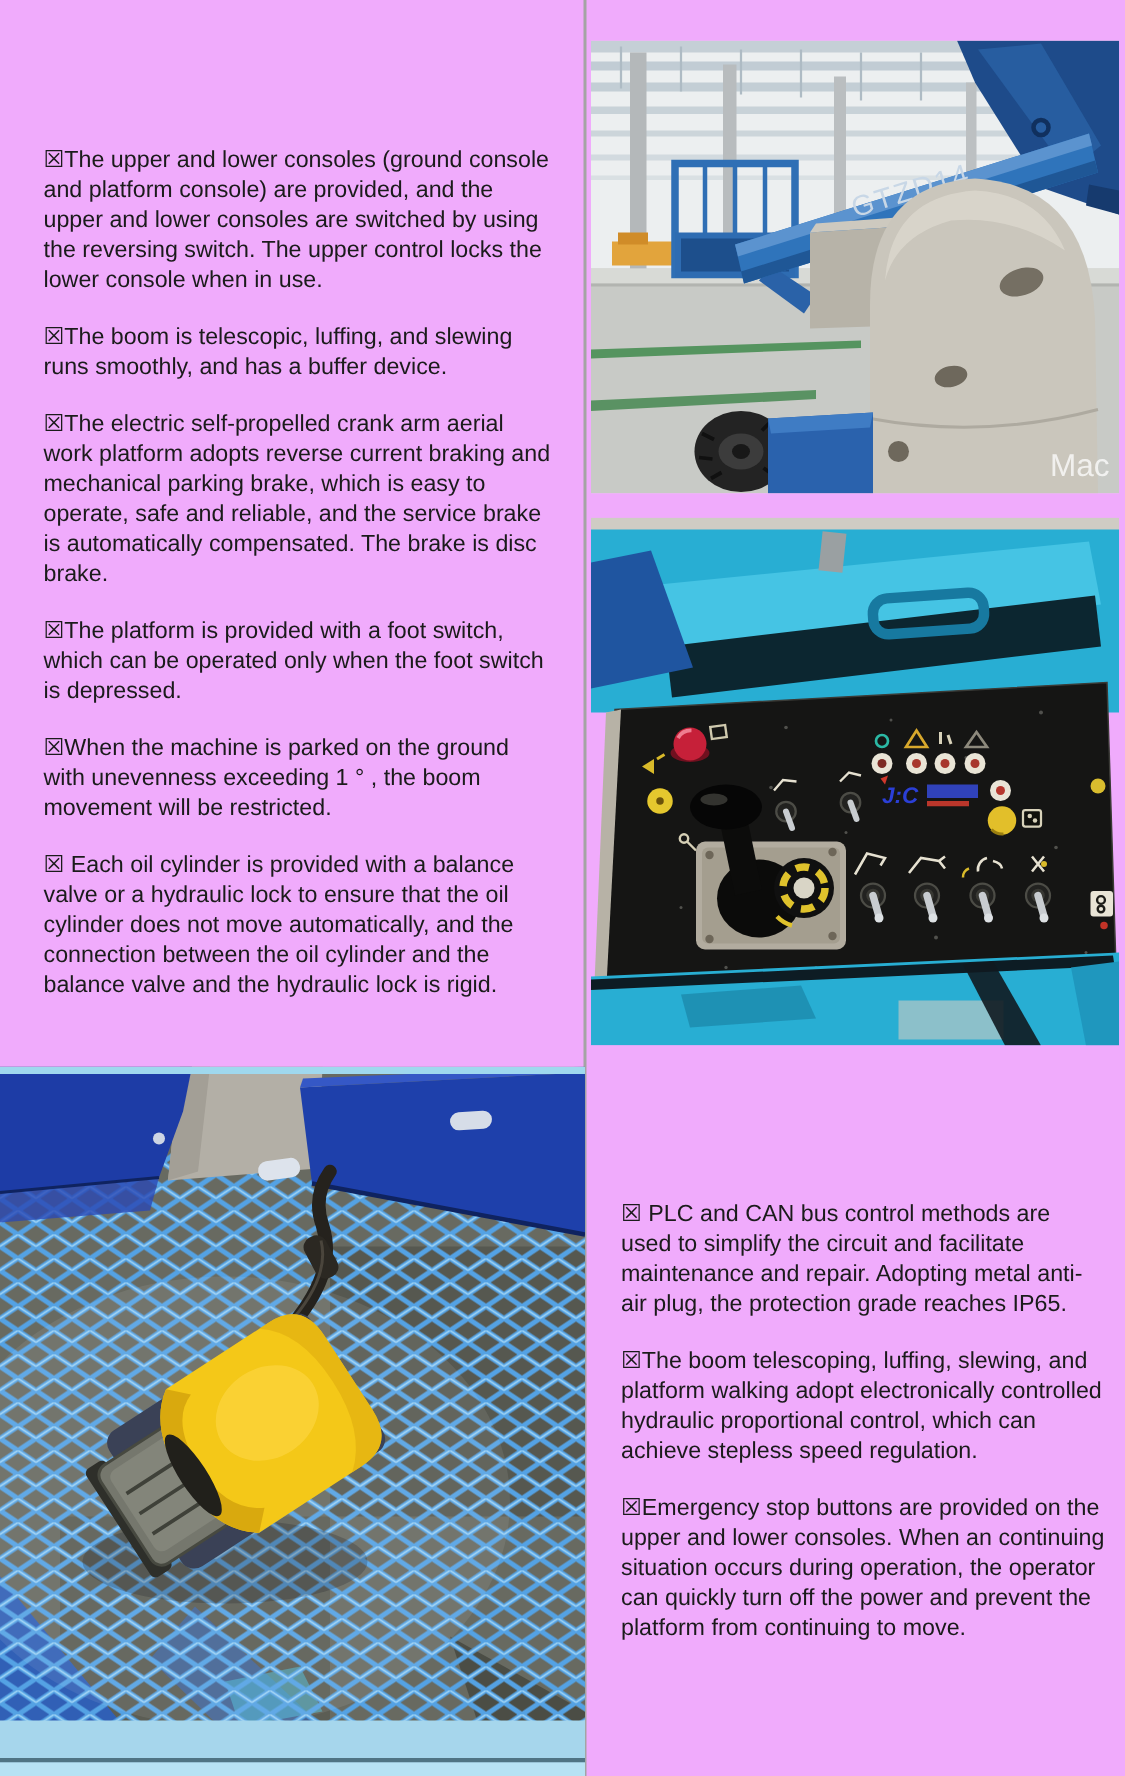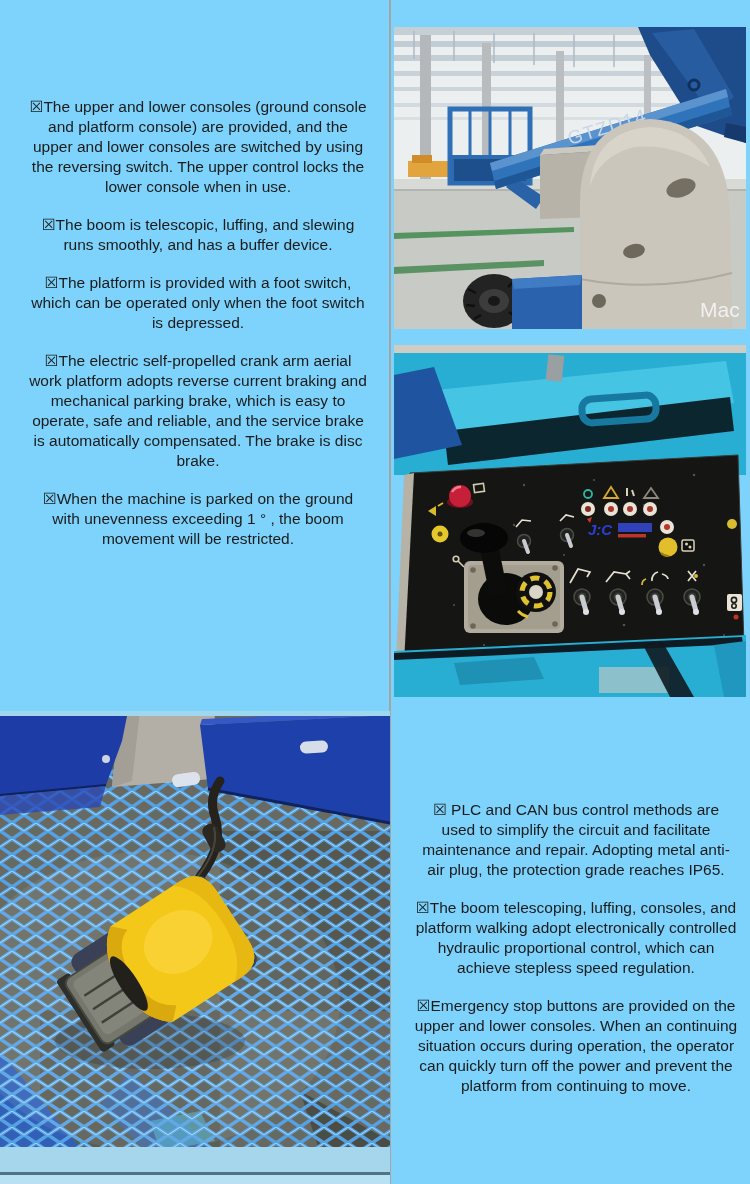--- a/index.html
+++ b/index.html
@@ -1,40 +1,41 @@
 <!DOCTYPE html>
 <html><head>
 <meta charset="utf-8">
 <style>
   html,body{margin:0;padding:0;background:#fff;}
-  .page{position:relative;width:750px;height:1184px;background:#7dd3fc;overflow:hidden;
-        font-family:"Liberation Sans",sans-serif;text-align:center;}
+  .page{position:relative;width:750px;height:1184px;background:#f0abfc;overflow:hidden;
+        font-family:"Liberation Sans",sans-serif;}
   .divider{position:absolute;left:389px;top:0;width:2px;height:1184px;background:#a4a4a4;}
   .text-col p{margin:0 0 18px 0;font-size:15.5px;line-height:20px;color:#1b1b1b;}
   .left-text{position:absolute;left:29px;top:97px;width:338px;}
   .right-text{position:absolute;left:414px;top:800px;width:324px;}
   figure{margin:0;position:absolute;overflow:hidden;}
   .photo-machine{left:394px;top:27px;width:352px;height:302px;}
   .photo-panel{left:394px;top:345px;width:352px;height:352px;}
   .photo-foot{left:0px;top:711px;width:390px;height:473px;}
   svg{display:block;}
 </style>
 </head>
 <body>
 
 <div class="page">
 
   <div class="divider"></div>
 
   <section class="text-col left-text">
     <p>☒The upper and lower consoles (ground console and platform console) are provided, and the upper and lower consoles are switched by using the reversing switch. The upper control locks the lower console when in use.</p>
     <p>☒The boom is telescopic, luffing, and slewing runs smoothly, and has a buffer device.</p>
+    <p>☒The electric self-propelled crank arm aerial work platform adopts reverse current braking and mechanical parking brake, which is easy to operate, safe and reliable, and the service brake is automatically compensated. The brake is disc brake.</p>
     <p>☒The platform is provided with a foot switch, which can be operated only when the foot switch is depressed.</p>
-    <p>☒The electric self-propelled crank arm aerial work platform adopts reverse current braking and mechanical parking brake, which is easy to operate, safe and reliable, and the service brake is automatically compensated. The brake is disc brake.</p>
     <p>☒When the machine is parked on the ground with unevenness exceeding 1 ° , the boom movement will be restricted.</p>
+    <p>☒ Each oil cylinder is provided with a balance valve or a hydraulic lock to ensure that the oil cylinder does not move automatically, and the connection between the oil cylinder and the balance valve and the hydraulic lock is rigid.</p>
   </section>
 
   <figure class="photo-machine">
     <svg viewBox="0 0 352 302" width="352" height="302">
       <g>
         <rect width="352" height="302" fill="#eceff0"></rect>
         <rect width="352" height="8" fill="#c5cfd6"></rect>
         <rect y="14" width="352" height="6" fill="#bcc8d0" opacity="0.9"></rect>
         <rect y="28" width="352" height="6" fill="#bcc8d0" opacity="0.85"></rect>
         <rect y="44" width="352" height="5" fill="#c2ccd3" opacity="0.85"></rect>
@@ -306,17 +307,17 @@
       <g>
         <rect x="0" y="436" width="390" height="37" fill="#a6d6ec"></rect>
         <rect x="0" y="461" width="390" height="3" fill="#4f7484"></rect>
         <rect x="0" y="464" width="390" height="9" fill="#b7e2f4"></rect>
       </g>
     </svg>
   </figure>
 
   <section class="text-col right-text">
     <p>☒ PLC and CAN bus control methods are used to simplify the circuit and facilitate maintenance and repair. Adopting metal anti-air plug, the protection grade reaches IP65.</p>
-    <p>☒The boom telescoping, luffing, consoles, and platform walking adopt electronically controlled hydraulic proportional control, which can achieve stepless speed regulation.</p>
+    <p>☒The boom telescoping, luffing, slewing, and platform walking adopt electronically controlled hydraulic proportional control, which can achieve stepless speed regulation.</p>
     <p>☒Emergency stop buttons are provided on the upper and lower consoles. When an continuing situation occurs during operation, the operator can quickly turn off the power and prevent the platform from continuing to move.</p>
   </section>
 
 </div>
 
 </body></html>

